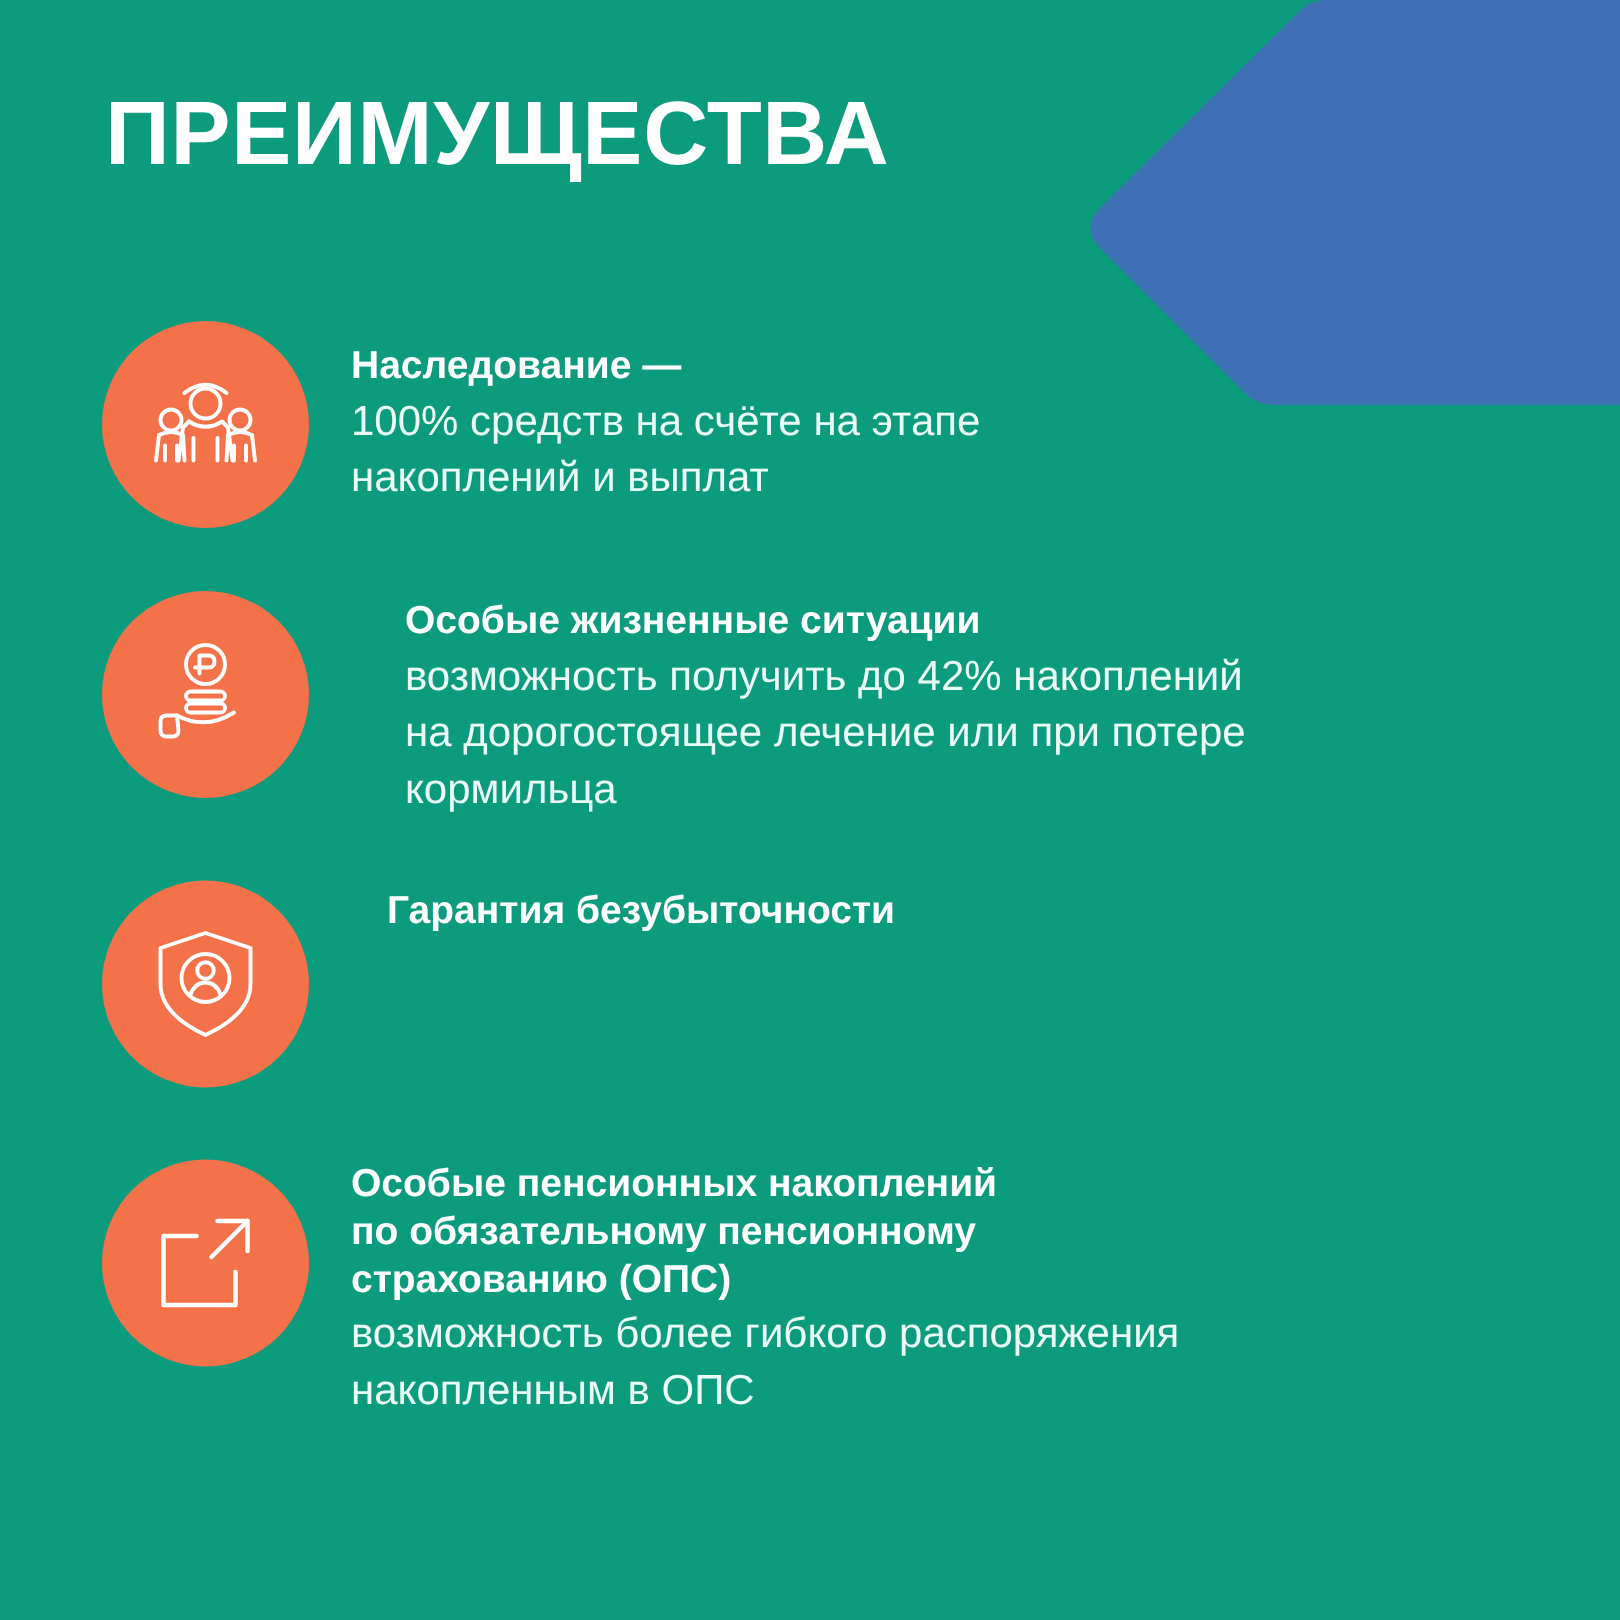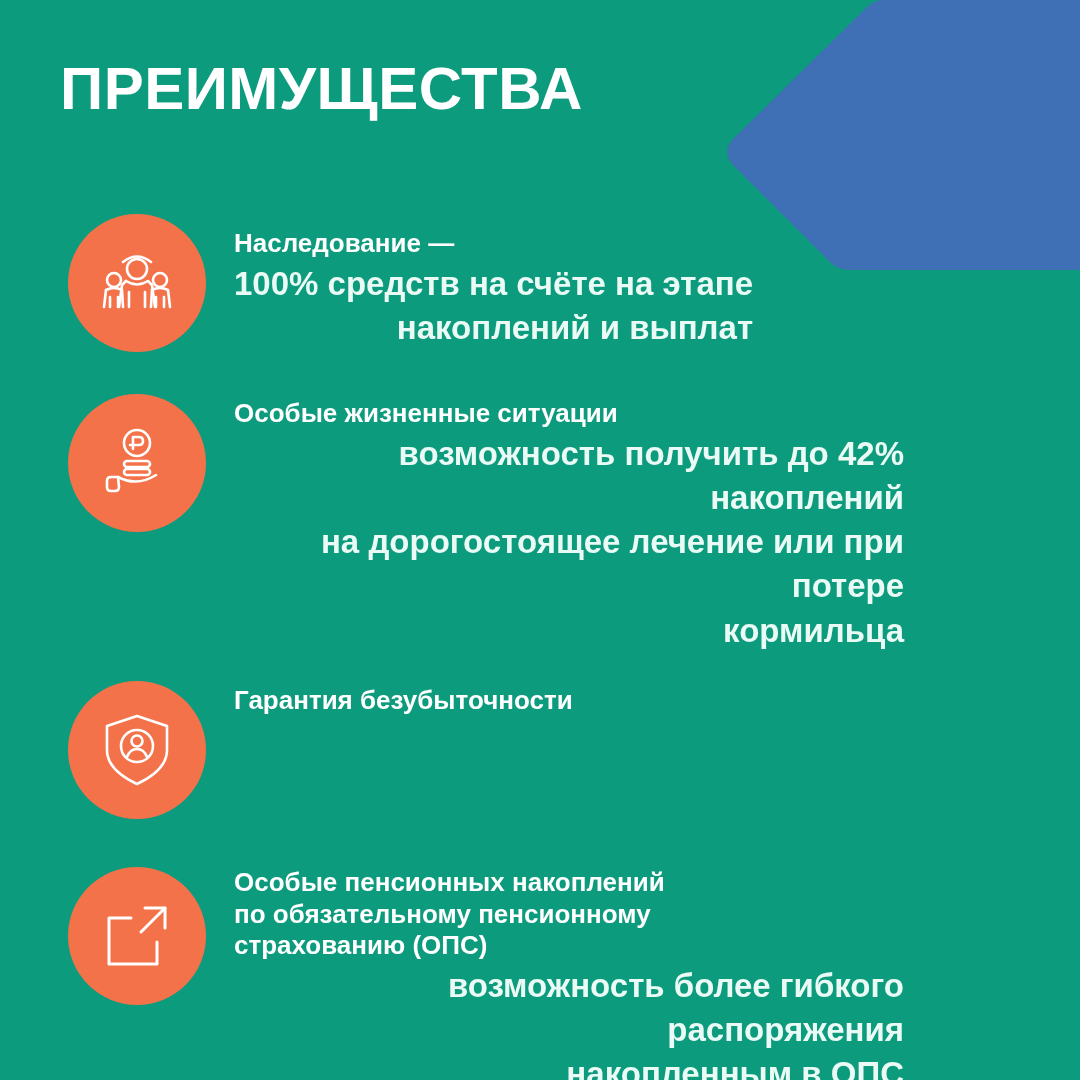--- a/index.html
+++ b/index.html
@@ -22,21 +22,21 @@
     right: 0;
     width: 360px;
     height: 270px;
     overflow: hidden;
     pointer-events: none;
   }
   .blue-shape svg { display: block; }
 
   .page-title {
     position: absolute;
-    left: 60px;
+    left: 70px;
     top: 56px;
     font-size: 60px;
     font-weight: bold;
     color: #ffffff;
     letter-spacing: 0.5px;
     line-height: 1.1;
     margin: 0;
   }
 
   .benefits {
@@ -75,34 +75,33 @@
   .benefit-title {
     color: #ffffff;
     font-size: 26px;
     font-weight: bold;
     line-height: 1.22;
     margin: 0 0 2px 0;
     white-space: pre-line;
   }
   .benefit-desc {
     color: #eafaf5;
-    font-size: 33px;
+    font-size: 28px;
     line-height: 1.34;
     margin: 0;
     white-space: pre-line;
-    font-weight: 700;
-    text-align: right;
+    font-weight: 400;
   }
 
   
   .row-1 { margin-bottom: 42px; }
   .row-1 .benefit-text { padding-top: 14px; }
-  .row-2 { margin-bottom: 28px; }
+  .row-2 { margin-bottom: 43px; gap: 36px; }
   .row-2 .benefit-text { padding-top: 4px; }
-  .row-3 { margin-bottom: 48px; }
+  .row-3 { margin-bottom: 48px; gap: 24px; }
   .row-3 .benefit-text { padding-top: 4px; }
   .row-4 .benefit-text { padding-top: 0px; }
 </style>
 </head>
 <body>
 
 <div class="blue-shape">
   <svg width="360" height="270" viewBox="0 0 360 270" xmlns="http://www.w3.org/2000/svg">
     <path d="M 360 0 L 360 270 L 130 270 Q 118 270 110 262 L 14 166 Q 0 152 14 138 L 148 6 Q 154 0 164 0 Z" fill="#3f6fb5"></path>
   </svg>

